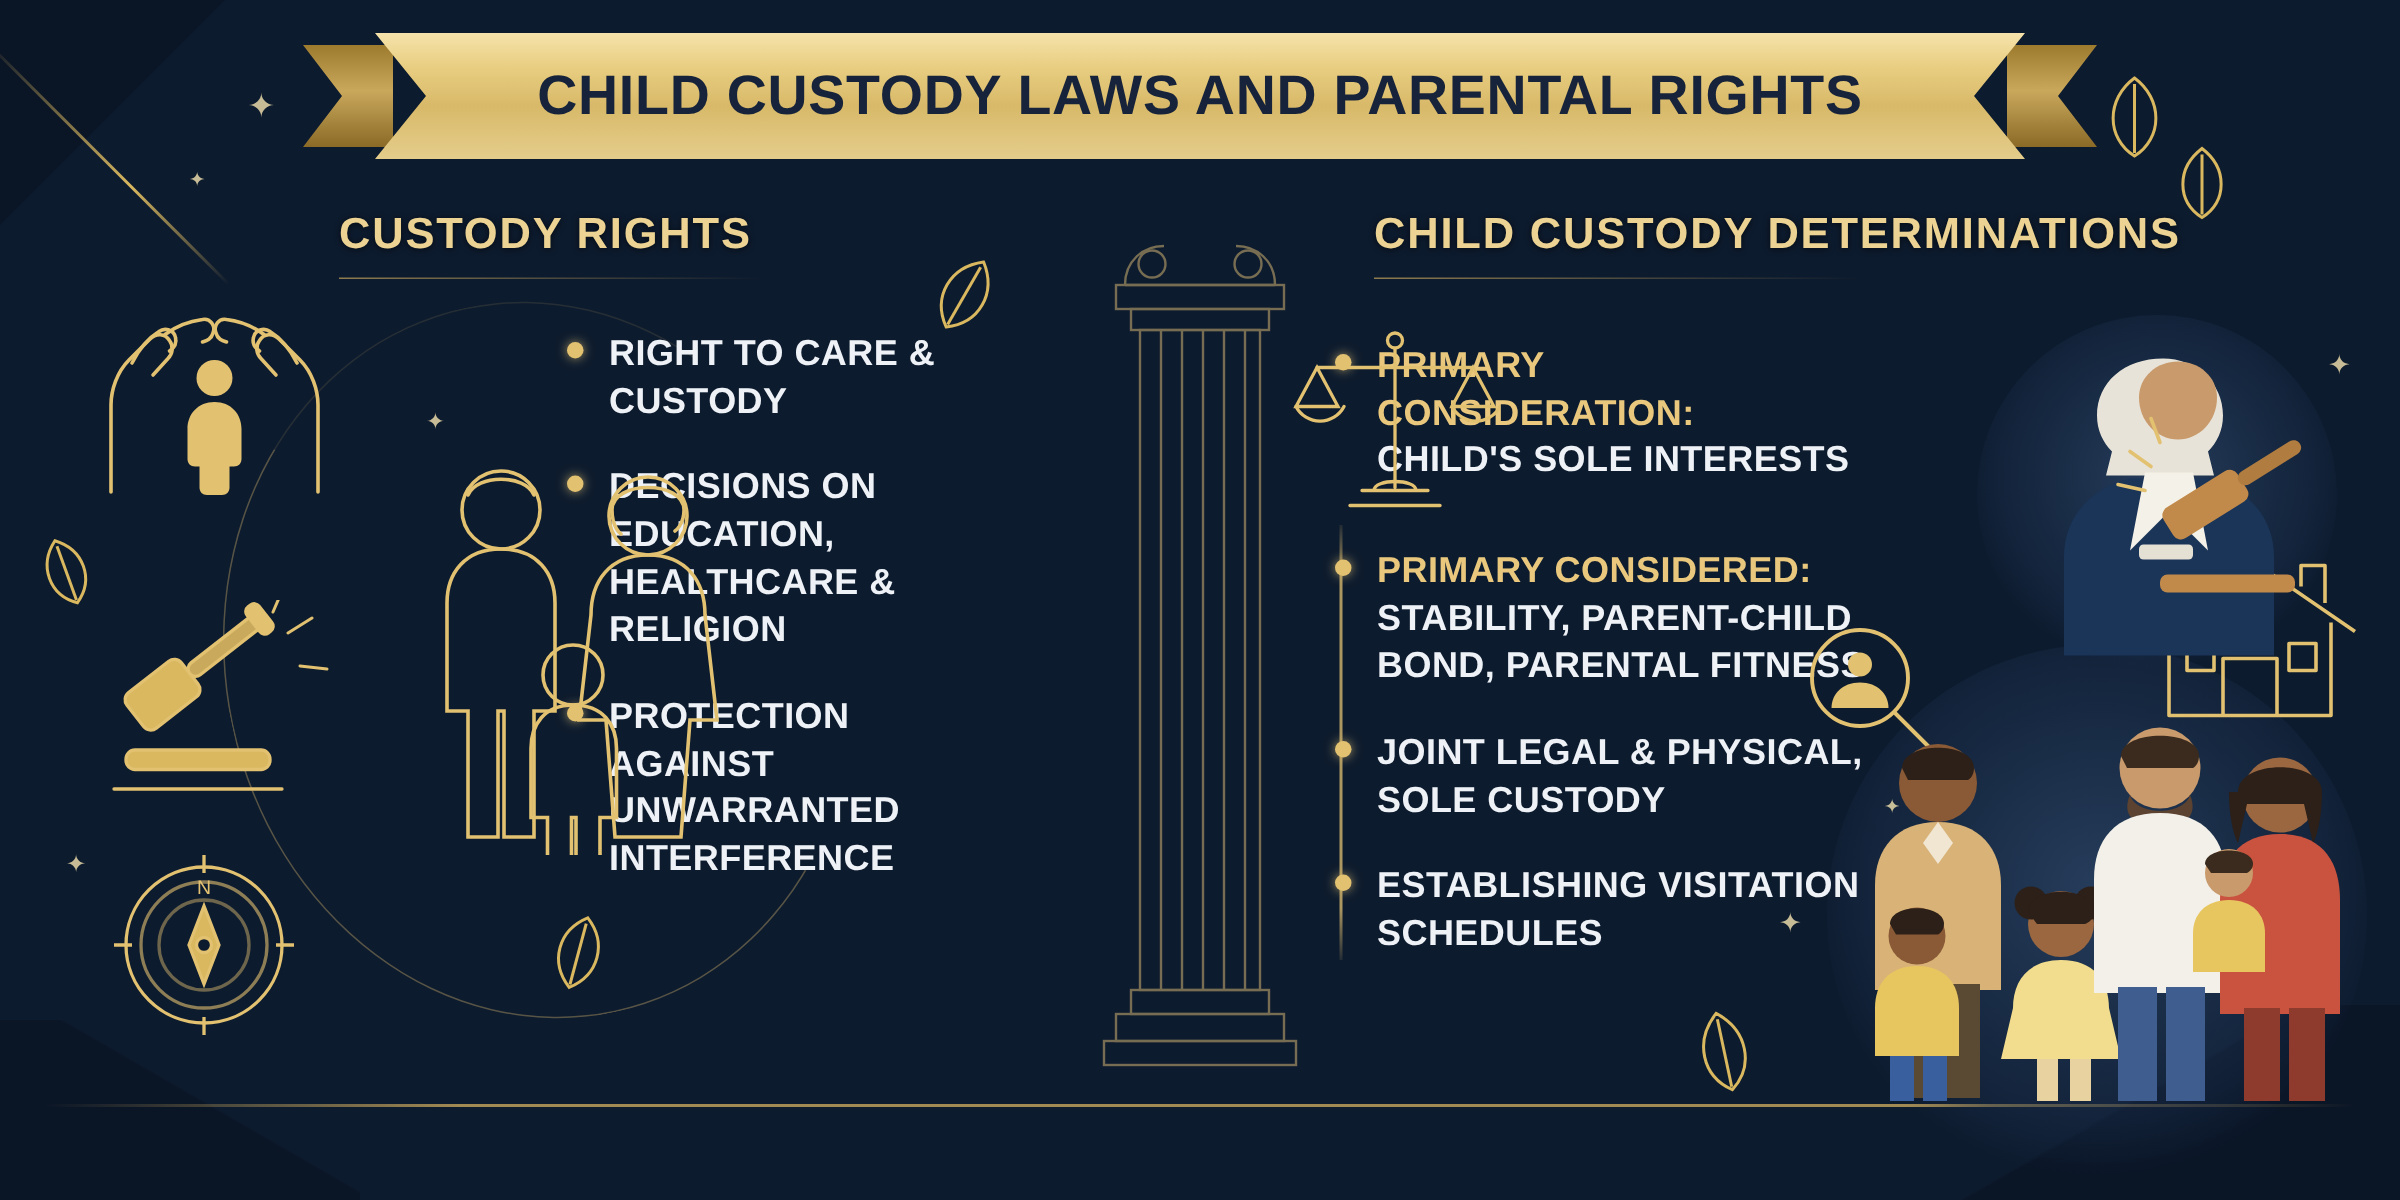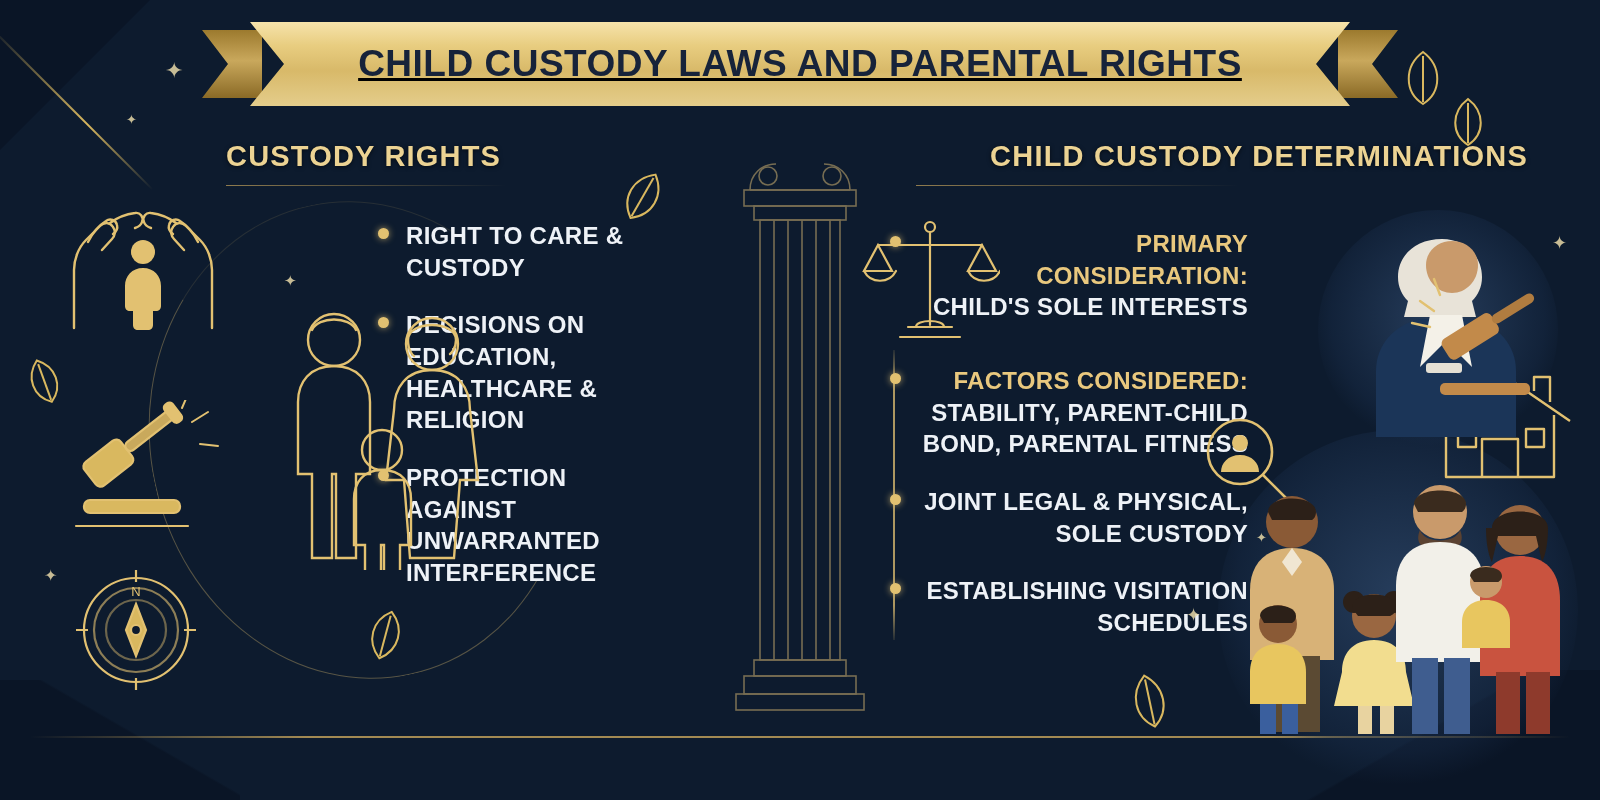--- a/index.html
+++ b/index.html
@@ -63,21 +63,21 @@
     background: linear-gradient(180deg, #9c7a2e 0%, #c8a css 40%, #8a6a26 100%);
     background: linear-gradient(180deg, #9c7a2e 0%, #c9a85c 45%, #8a6a26 100%);
   }
   .ribbon-tail.left  { left: -28px;  clip-path: polygon(0 0, 100% 0, 100% 100%, 0 100%, 26px 50%); }
   .ribbon-tail.right { right: -28px; clip-path: polygon(0 0, 100% 0, calc(100% - 26px) 50%, 100% 100%, 0 100%); }
   .ribbon {
     position: absolute; left: 20px; right: 20px; top: 0; height: 84px;
     background: linear-gradient(180deg, #f3dc9a 0%, #e6c977 26%, #d4b264 55%, #c9a css 70%, #caa95c 72%, #e3c87f 100%);
     background: linear-gradient(180deg, #f6e3ab 0%, #e8cd80 28%, #d8b969 58%, #e4cd8b 100%);
     clip-path: polygon(0 0, 100% 0, calc(100% - 34px) 50%, 100% 100%, 0 100%, 34px 50%);
-    display: flex; align-items: center; justify-content: center; text-decoration: underline;
+    display: flex; align-items: center; justify-content: center;
   }
   .ribbon-title {
     font-size: 37px;
     font-weight: bold;
     letter-spacing: .5px;
     color: #17233a;
     text-align: center;
     white-space: nowrap;
   }
 
@@ -88,21 +88,21 @@
     width: 180px; height: 620px;
     opacity: .55;
   }
 
   
   .col {
     position: absolute; top: 140px;
     width: 640px;
   }
   .col-left  { left: 36px; }
-  .col-right { left: 888px; text-align: right; }
+  .col-right { left: 888px; }
 
   .col-heading {
     font-size: 29px; font-weight: bold;
     letter-spacing: 1.2px;
     color: #ecd393;
     text-shadow: 0 1px 4px rgba(0,0,0,.6);
   }
   .col-left .col-heading  { padding-left: 190px; }
   .col-right .col-heading { padding-left: 28px; }
   .heading-rule {
@@ -244,21 +244,21 @@
     <div class="col-heading">CHILD CUSTODY DETERMINATIONS</div>
     <div class="heading-rule"></div>
     <ul class="points">
       <li>
         <span class="dot"></span>
         <span class="lead">PRIMARY CONSIDERATION:</span>
         <span>CHILD'S SOLE INTERESTS</span>
       </li>
       <li>
         <span class="dot"></span>
-        <span class="lead">FACTORS CONSIDERED:</span>
+        <span class="lead">PRIMARY CONSIDERED:</span>
         <span>STABILITY, PARENT-CHILD BOND, PARENTAL FITNESS</span>
       </li>
       <li>
         <span class="dot"></span>
         <span>JOINT LEGAL &amp; PHYSICAL, SOLE CUSTODY</span>
       </li>
       <li>
         <span class="dot"></span>
         <span>ESTABLISHING VISITATION SCHEDULES</span>
       </li>

